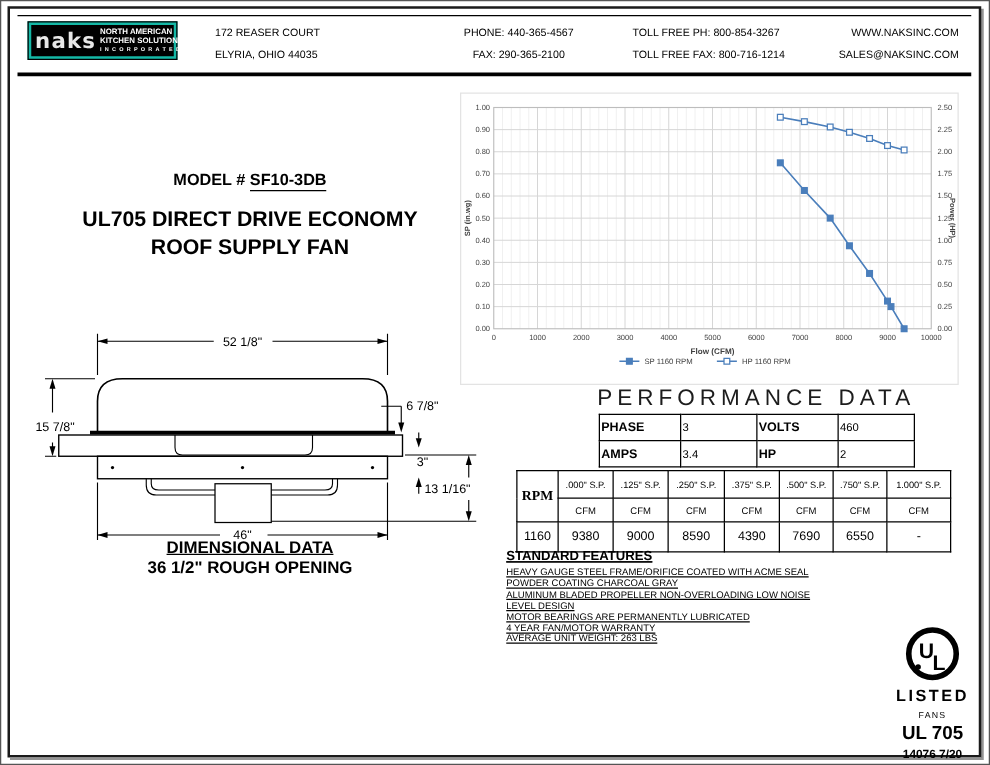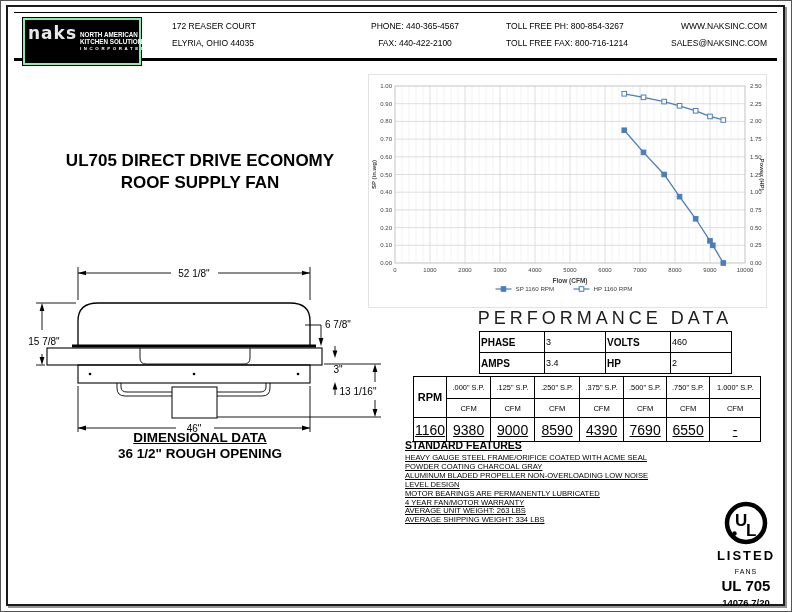--- a/index.html
+++ b/index.html
@@ -4,22 +4,22 @@
 <style>
   html,body{margin:0;padding:0;background:#fff;}
   .page{position:relative;width:792px;height:612px;background:#fff;overflow:hidden;
         font-family:"Liberation Sans",sans-serif;color:#000;
         box-shadow:inset 0 0 0 1px #555;}
   .frame{position:absolute;left:6px;top:5px;width:775px;height:597px;
          border:2px solid #1a1a1a;box-shadow:2px 2px 0 rgba(120,120,120,.8);}
   
   .header{position:absolute;left:14px;top:12px;width:763px;height:45px;
           border-top:1.5px solid #000;border-bottom:3px solid #000;}
-  .logo{position:absolute;left:8px;top:4px;width:120px;height:49px;
-        border:1.5px solid #000;padding:2px;box-sizing:border-box;background:#86efac;}
+  .logo{position:absolute;left:8px;top:4px;width:120px;height:31px;
+        border:1.5px solid #000;padding:2px;box-sizing:border-box;background:#14b8a6;}
   .logo-inner{background:#000;height:100%;display:flex;align-items:stretch;}
   .logo-naks{color:#e8e8e8;font-weight:bold;font-size:17px;letter-spacing:1px;
              padding:3px 3px 0 3px;font-family:"DejaVu Sans",sans-serif;}
   .logo-right{flex:1;display:flex;flex-direction:column;justify-content:center;
               color:#fff;font-weight:bold;font-size:6.3px;line-height:7.2px;white-space:nowrap;}
   .logo-inc{font-size:4.4px;letter-spacing:2.6px;font-weight:bold;}
   .hcol{position:absolute;top:5px;font-size:8.5px;line-height:17px;white-space:nowrap;}
   .hcol.c-address{left:158px;}
   .hcol.c-phone{left:316px;width:170px;text-align:center;}
   .hcol.c-tollfree{left:492px;}
@@ -40,24 +40,24 @@
   
   .perf-title{position:absolute;left:460px;top:308px;width:290px;text-align:center;
               font-size:18px;letter-spacing:4px;font-weight:400;color:#1c1c1c;}
   table{border-collapse:collapse;}
   .elec-table{position:absolute;left:479px;top:331px;}
   .elec-table td{border:1.7px solid #000;height:18px;text-align:left;vertical-align:middle;}
   .elec-table .lbl{font-weight:bold;font-size:10px;width:62px;}
   .elec-table .val{font-size:9px;width:58px;}
   .rpm-table{position:absolute;left:413px;top:376px;table-layout:fixed;}
   .rpm-table td{border:1.4px solid #000;text-align:center;vertical-align:middle;}
-  .rpm-table .rpm-h{font-weight:bold;font-size:11px;width:30px;}
+  .rpm-table .rpm-h{font-weight:bold;font-size:11px;width:30px;font-family:Liberation Serif, serif;}
   .rpm-table .sp-h{font-size:7.4px;height:19px;}
   .rpm-table .cfm-h{font-size:7.6px;height:16px;}
-  .rpm-table .dval{font-size:14px;height:21px;text-decoration:underline;}
+  .rpm-table .dval{font-size:10px;height:21px;}
   
   .features{position:absolute;left:405px;top:439px;width:348px;text-align:left;text-decoration:underline;}
   .features .ftitle{font-weight:bold;font-size:10.5px;text-decoration:underline;margin-bottom:3px;}
   .features .fline{font-size:7.6px;line-height:8.9px;white-space:nowrap;}
   
   .ul-block{position:absolute;left:704px;top:500px;width:84px;text-align:center;}
   .ul-listed{font-weight:bold;font-size:13px;letter-spacing:2px;margin-top:-2px;}
   .ul-cat{font-size:7px;margin-top:5px;letter-spacing:1px;}
   .ul-std{font-weight:bold;font-size:15px;margin-top:2px;}
   .ul-doc{font-weight:bold;font-size:9.5px;margin-top:3px;text-align:center;}
@@ -79,33 +79,37 @@
           <div class="logo-inc">INCORPORATED</div>
         </div>
       </div>
     </div>
     <div class="hcol c-address">
       <div>172 REASER COURT</div>
       <div>ELYRIA, OHIO 44035</div>
     </div>
     <div class="hcol c-phone">
       <div>PHONE: 440-365-4567</div>
-      <div>FAX: 440-422-2100</div>
+      <div>FAX: 290-365-2100</div>
     </div>
     <div class="hcol c-tollfree">
       <div>TOLL FREE PH: 800-854-3267</div>
       <div>TOLL FREE FAX: 800-716-1214</div>
     </div>
     <div class="hcol c-web">
       <div>WWW.NAKSINC.COM</div>
       <div>SALES@NAKSINC.COM</div>
     </div>
   </div>
 
   <div class="model-block">
+    <div class="model-line">
+      <span>MODEL #</span>
+      <span class="model-number">SF10-3DB</span>
+    </div>
     <div class="main-title">
       <div>UL705 DIRECT DRIVE ECONOMY</div>
       <div>ROOF SUPPLY FAN</div>
     </div>
   </div>
 
   <div class="chart-wrap">
     <svg id="fan-chart" width="397" height="232" viewBox="0 0 397 232">
         <line x1="33" y1="11" x2="33" y2="188" stroke="#eeeeee" stroke-width="0.7"></line>
         <line x1="40" y1="11" x2="40" y2="188" stroke="#eeeeee" stroke-width="0.7"></line>
@@ -370,21 +374,20 @@
 
   <div class="features">
     <div class="ftitle">STANDARD FEATURES</div>
     <div class="fline">HEAVY GAUGE STEEL FRAME/ORIFICE COATED WITH ACME SEAL</div>
     <div class="fline">POWDER COATING CHARCOAL GRAY</div>
     <div class="fline">ALUMINUM BLADED PROPELLER NON-OVERLOADING LOW NOISE</div>
     <div class="fline">LEVEL DESIGN</div>
     <div class="fline">MOTOR BEARINGS ARE PERMANENTLY LUBRICATED</div>
     <div class="fline">4 YEAR FAN/MOTOR WARRANTY</div>
     <div class="fline">AVERAGE UNIT WEIGHT: 263 LBS</div>
-    <div class="fline">AVERAGE SHIPPING WEIGHT: 334 LBS</div>
   </div>
 
   <div class="ul-block">
     <svg width="46" height="46" viewBox="0 0 46 46">
       <circle cx="23" cy="23" r="19" fill="none" stroke="#000" stroke-width="4.5"></circle>
       <text x="12" y="26" font-size="17" font-weight="bold" fill="#000">U</text>
       <text x="23" y="36" font-size="17" font-weight="bold" fill="#000">L</text>
       <circle cx="11.5" cy="33.5" r="2.2" fill="#000"></circle>
     </svg>
     <div class="ul-listed">LISTED</div>

